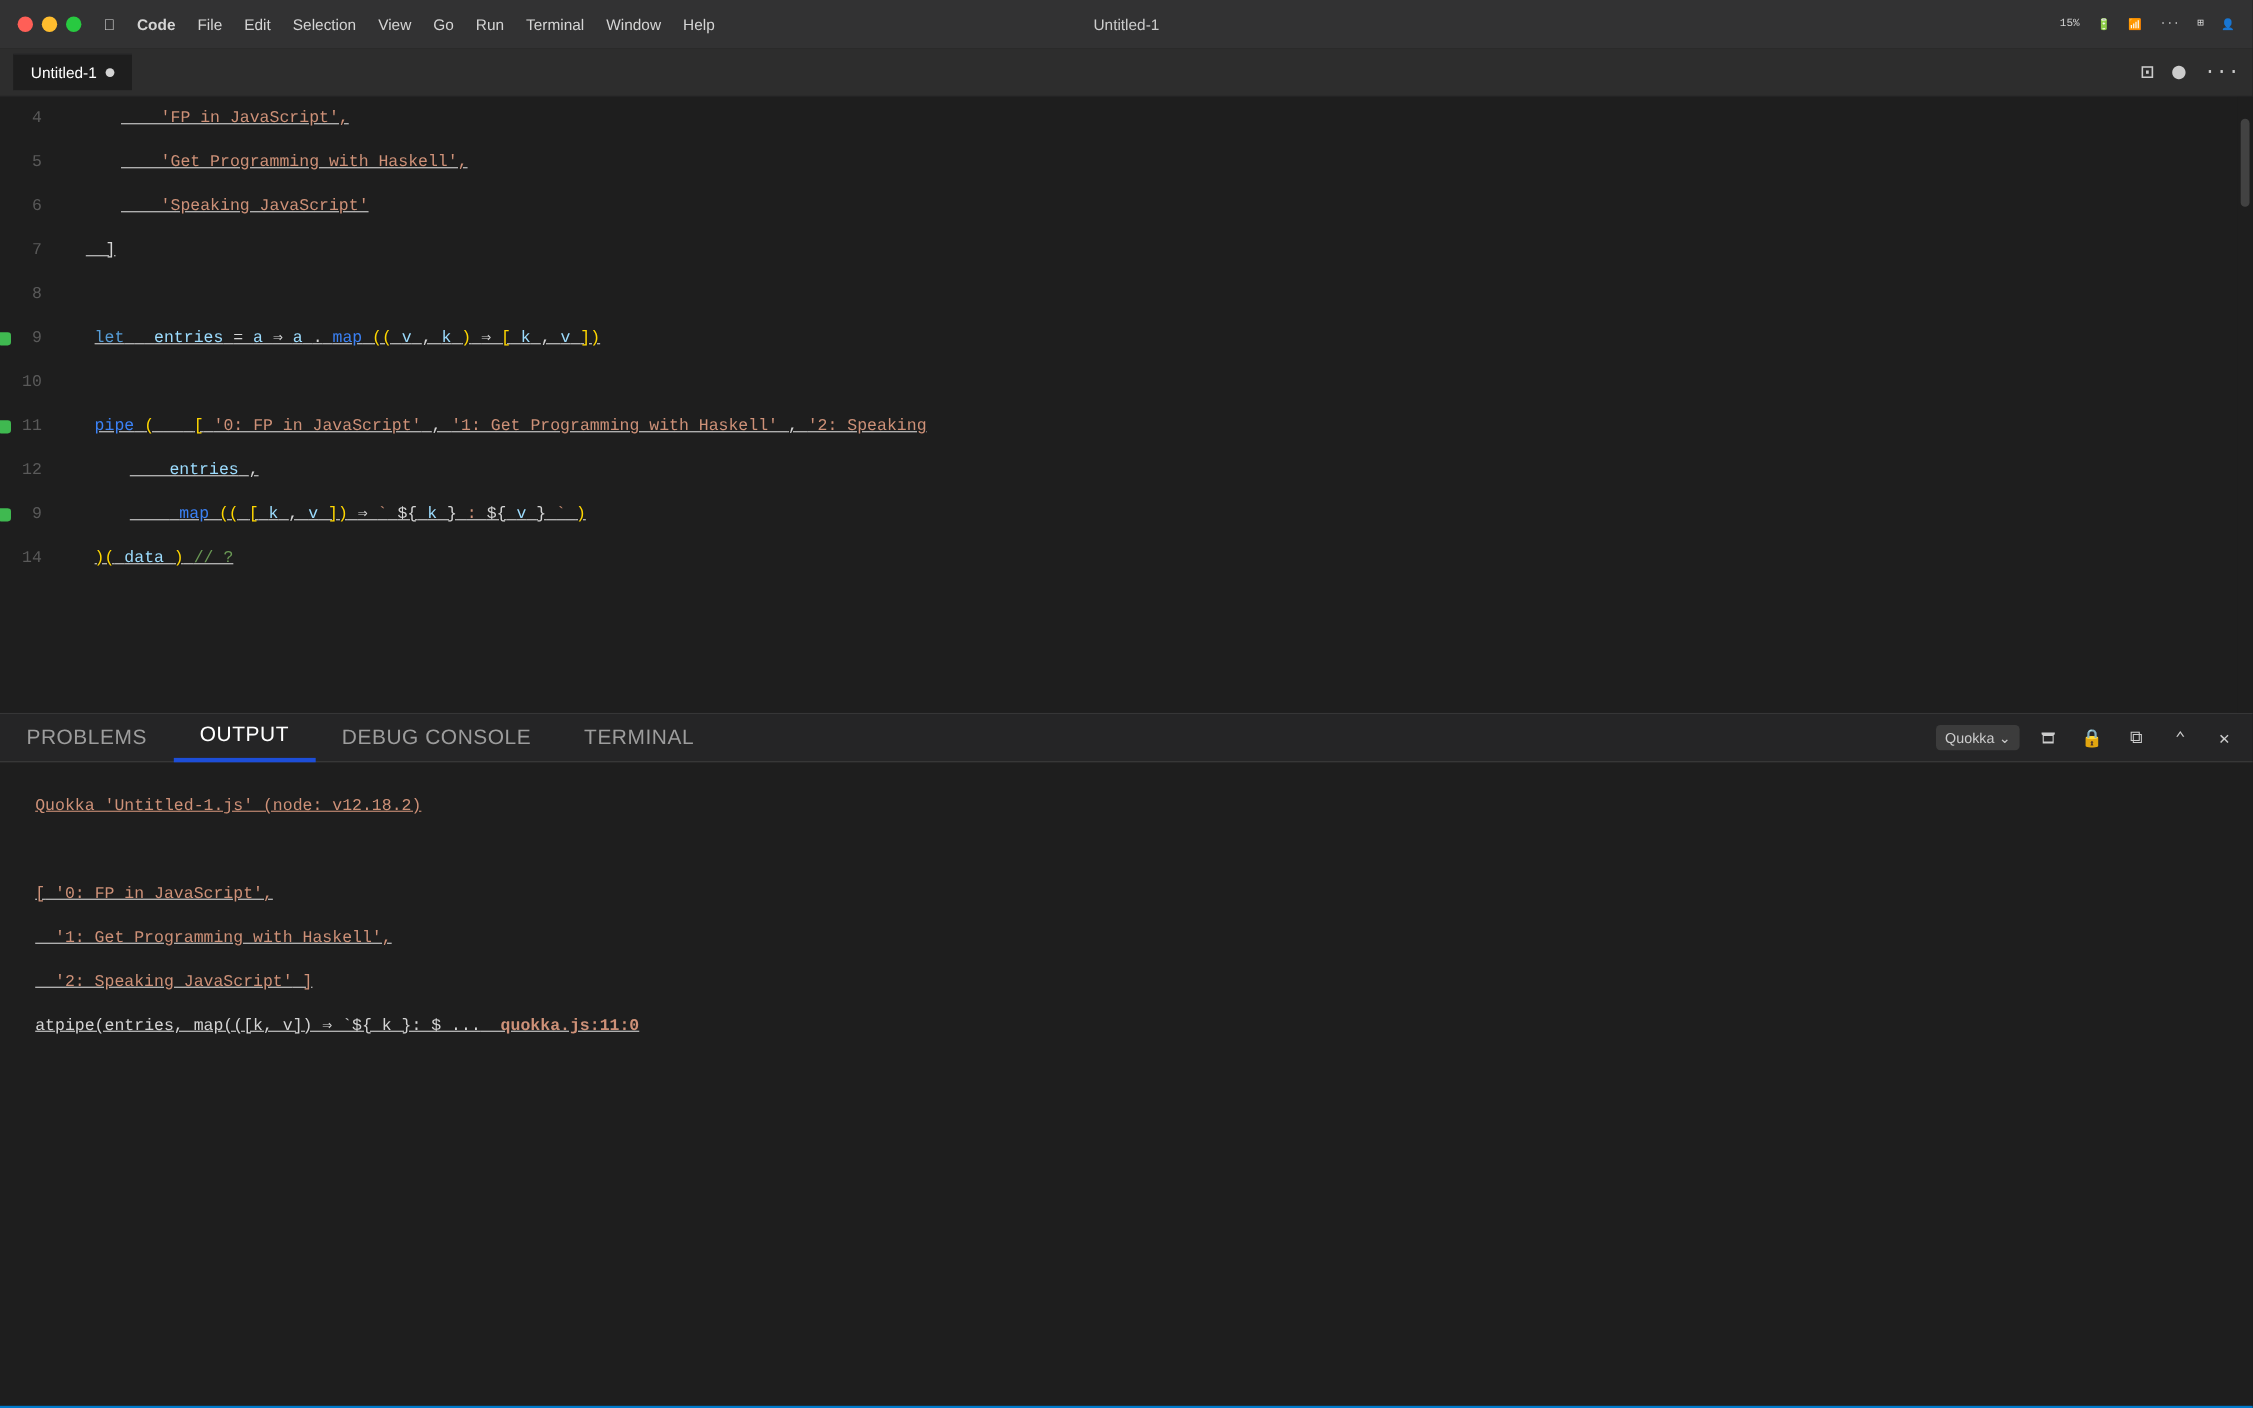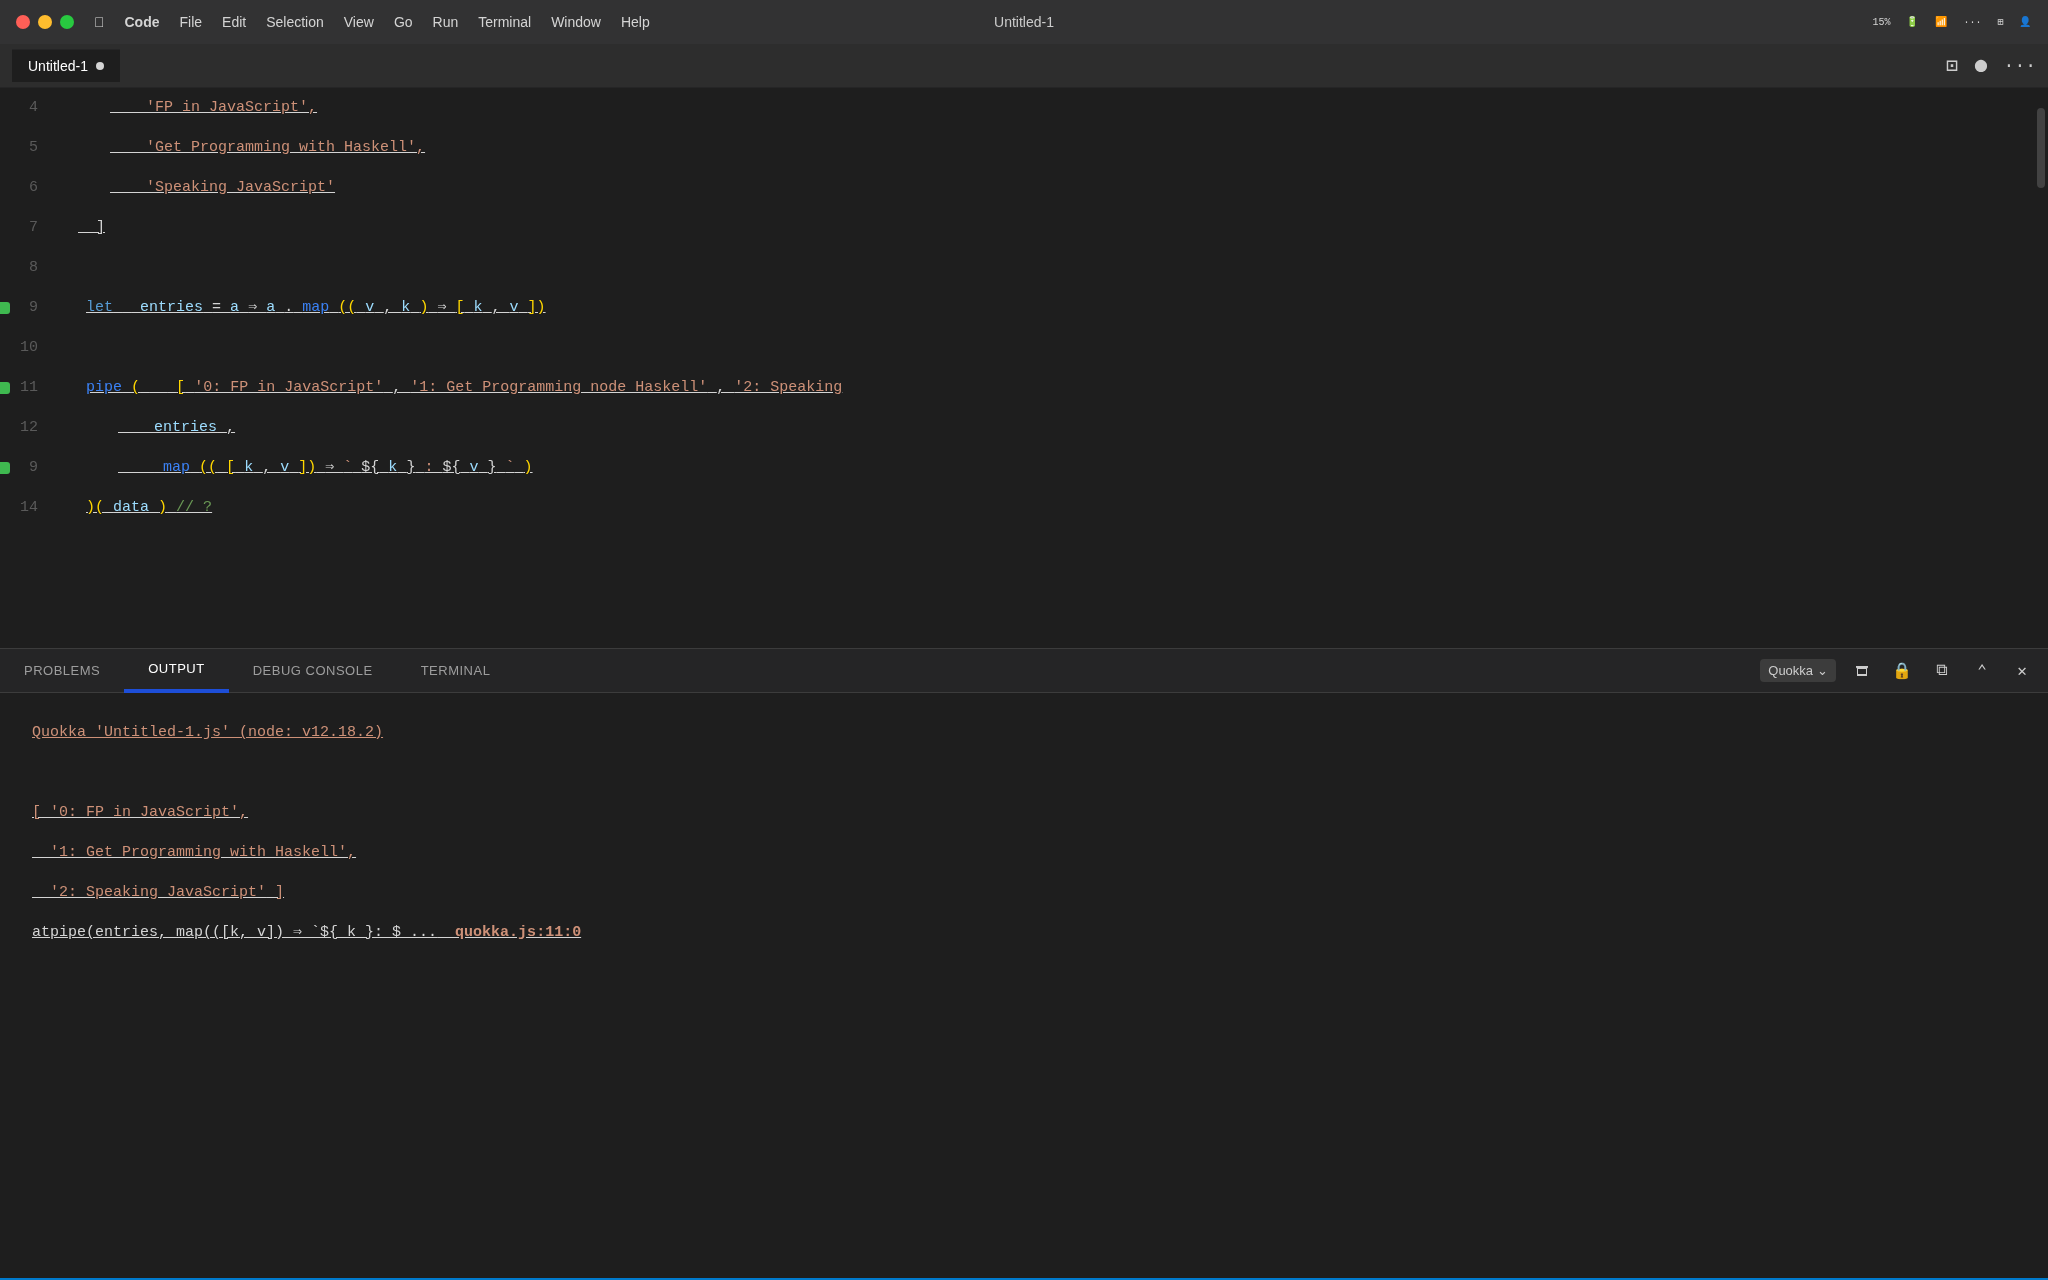--- a/index.html
+++ b/index.html
@@ -197,21 +197,21 @@
       display: flex;
       align-items: center;
       padding: 0 0;
       border-bottom: 1px solid #3c3c3c;
     }
     .panel-tab {
       padding: 0 24px;
       height: 44px;
       display: flex;
       align-items: center;
-      font-size: 13px;
+      font-size: 19px;
       color: #9d9d9d;
       cursor: pointer;
       font-family: -apple-system, sans-serif;
       letter-spacing: 0.5px;
       text-transform: uppercase;
     }
     .panel-tab.active {
       color: #ffffff;
       border-bottom: 4px solid #1d4ed8;
     }
@@ -412,21 +412,21 @@
 
     <div class="code-line">
       <span style="padding-left:8px;">
         <span class="fn">pipe</span>
         <span class="bracket">(</span>
         <span class="op">&nbsp;&nbsp;</span>
         <span class="bracket">[</span>
         <span class="op"> </span>
         <span class="str">'0: FP in JavaScript'</span>
         <span class="punc">, </span>
-        <span class="str">'1: Get Programming node Haskell'</span>
+        <span class="str">'1: Get Programming with Haskell'</span>
         <span class="punc">, </span>
         <span class="str">'2: Speaking</span>
       </span>
     </div>
 
     <div class="code-line">
       <span style="padding-left:8px;">
         <span class="indent1 var">&nbsp;&nbsp;&nbsp;&nbsp;entries</span>
         <span class="punc">,</span>
       </span>

